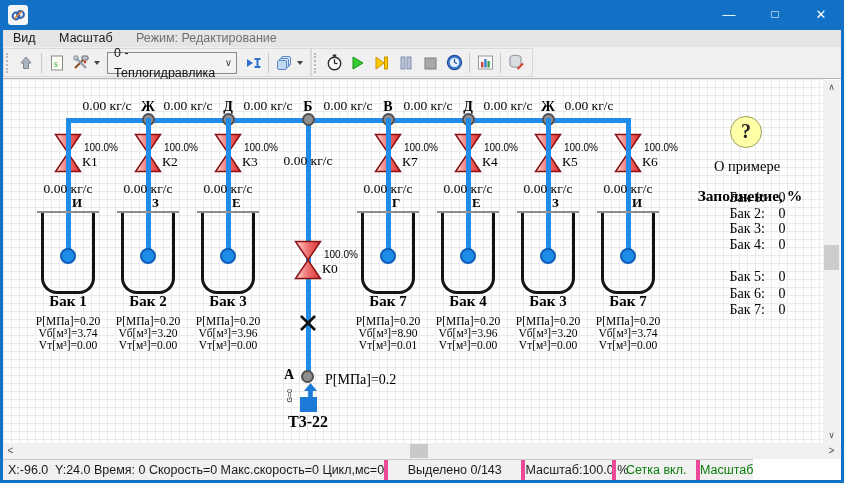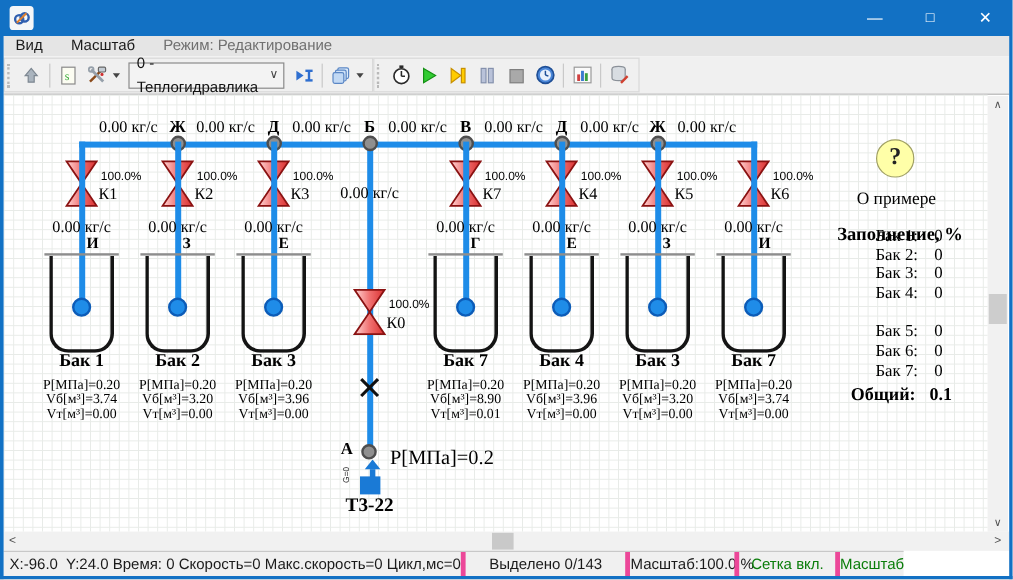--- a/index.html
+++ b/index.html
@@ -64,21 +64,21 @@
   .ftotal{position:absolute;left:692px;top:242px;width:112px;display:flex;font-weight:bold;font-size:15px;}
   .ftlabel{width:68px;text-align:right;}
   .ftvalue{width:42px;text-align:center;}
   .src-arrow{position:absolute;left:300px;top:304px;}
   .src-box{position:absolute;left:297px;top:318px;width:17px;height:15px;background:#1a7ad6;}
   .src-g{position:absolute;left:283px;top:310px;font-family:"Liberation Sans",sans-serif;font-size:7px;color:#222;
          writing-mode:vertical-rl;transform:rotate(180deg);}
   .src-name{position:absolute;left:260px;top:334px;width:90px;text-align:center;font-weight:bold;font-size:16px;}
   .a-letter{position:absolute;left:281px;top:288px;font-weight:bold;font-size:14px;}
   .a-dot{position:absolute;left:298px;top:291px;width:13px;height:13px;border-radius:50%;background:#8f8f8f;border:2px solid #4e4e4e;}
-  .a-press{position:absolute;left:322px;top:293px;font-size:17px;}
+  .a-press{position:absolute;left:322px;top:293px;font-size:14px;}
   .xmark{position:absolute;left:295px;top:234px;}
   
   .vscroll{position:absolute;left:823px;top:80px;width:17px;height:363px;background:#f1f1f1;}
   .vscroll .arr{position:absolute;left:0;width:17px;height:15px;text-align:center;font-size:9px;line-height:15px;color:#505050;}
   .vscroll .arr.up{top:0;} .vscroll .arr.down{bottom:0;}
   .vthumb{position:absolute;left:1px;top:165px;width:15px;height:25px;background:#cdcdcd;}
   .hscroll{position:absolute;left:3px;top:443px;width:838px;height:16px;background:#f1f1f1;}
   .hscroll .arr{position:absolute;top:0;width:15px;height:16px;text-align:center;font-size:10px;line-height:15px;color:#505050;}
   .hscroll .arr.left{left:0;} .hscroll .arr.right{right:2px;}
   .hthumb{position:absolute;left:407px;top:1px;width:18px;height:14px;background:#c9c9c9;}
@@ -449,24 +449,20 @@
         </div>
       <div class="frow tall">
           <span class="flabel">Бак 6:</span>
           <span class="fvalue">0</span>
         </div>
       <div class="frow tall">
           <span class="flabel">Бак 7:</span>
           <span class="fvalue">0</span>
         </div>
     </div>
-    <div class="ftotal">
-      <span class="ftlabel">Общий:</span>
-      <span class="ftvalue">0.1</span>
-    </div>
   </div>
 
   <div class="vscroll">
     <div class="arr up">∧</div>
     <div class="vthumb"></div>
     <div class="arr down">∨</div>
   </div>
   <div class="hscroll">
     <div class="arr left">&lt;</div>
     <div class="hthumb"></div>

